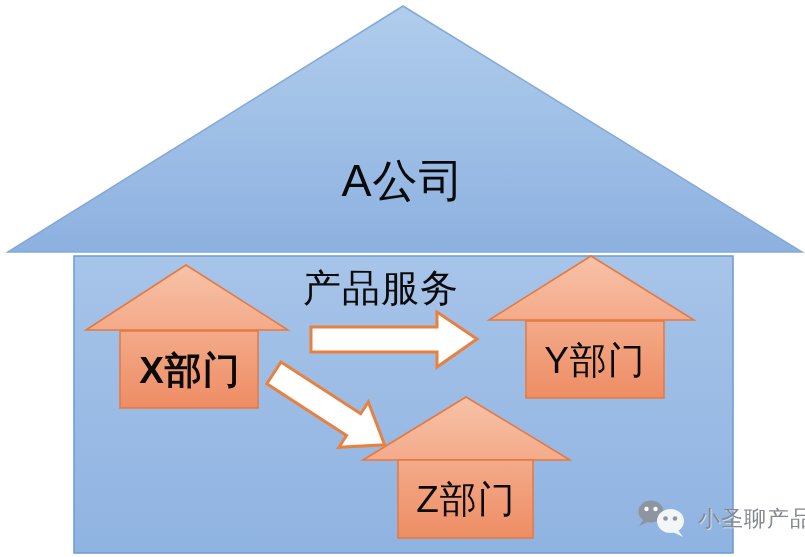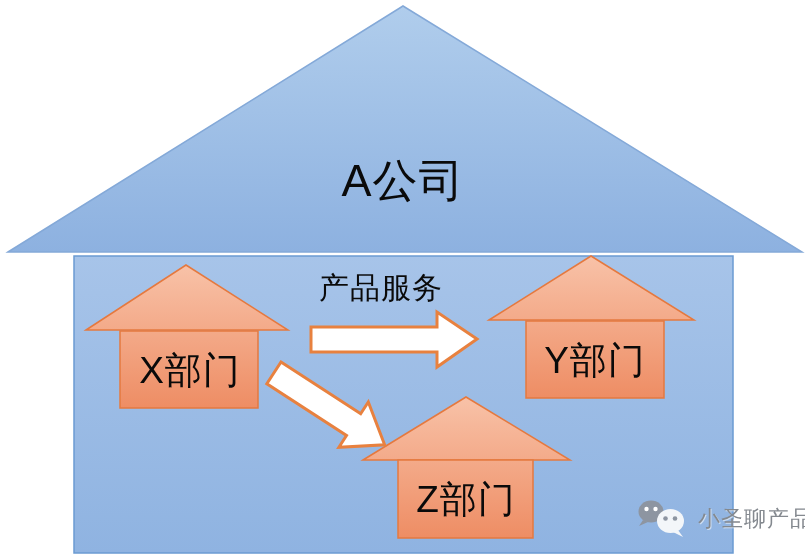--- a/index.html
+++ b/index.html
@@ -22,21 +22,21 @@
   }
   .lbl {
     position: absolute;
     transform: translate(-50%, -50%);
     color: #0a0a0a;
     white-space: nowrap;
     line-height: 1;
     letter-spacing: 1px;
   }
   .lbl-company  { font-size: 45px; }
-  .lbl-flow     { font-size: 30px; }
+  .lbl-flow     { font-size: 38px; }
   .lbl-dept     { font-size: 37px; }
   .watermark {
     position: absolute;
     left: 634px;
     top: 496px;
     height: 46px;
     display: flex;
     align-items: center;
     gap: 12px;
   }
@@ -98,21 +98,21 @@
 
     <g transform="translate(281,362) rotate(33)">
       <polygon class="shape-arrow" points="0,0 95,0 95,-14 132,13 95,40 95,26 0,26"></polygon>
     </g>
   </svg>
 
   <div class="lbl lbl-company" style="left:403px; top:180px;">A公司</div>
 
   <div class="lbl lbl-flow" style="left:381px; top:288px;">产品服务</div>
 
-  <div class="lbl lbl-dept" style="left:190px; top:370px;">X部门</div>
+  <div class="lbl lbl-dept" style="left:190px; top:370px;font-weight:bold;">X部门</div>
 
   <div class="lbl lbl-dept" style="left:595px; top:360px;">Y部门</div>
 
   <div class="lbl lbl-dept" style="left:466px; top:499px;">Z部门</div>
 
   <div class="watermark">
     <svg width="52" height="44" viewBox="0 0 52 44">
 
       <ellipse cx="17" cy="14.5" rx="12.5" ry="11" fill="#8d95a1"></ellipse>
       <polygon points="9,23 5,29 14,25" fill="#8d95a1"></polygon>

